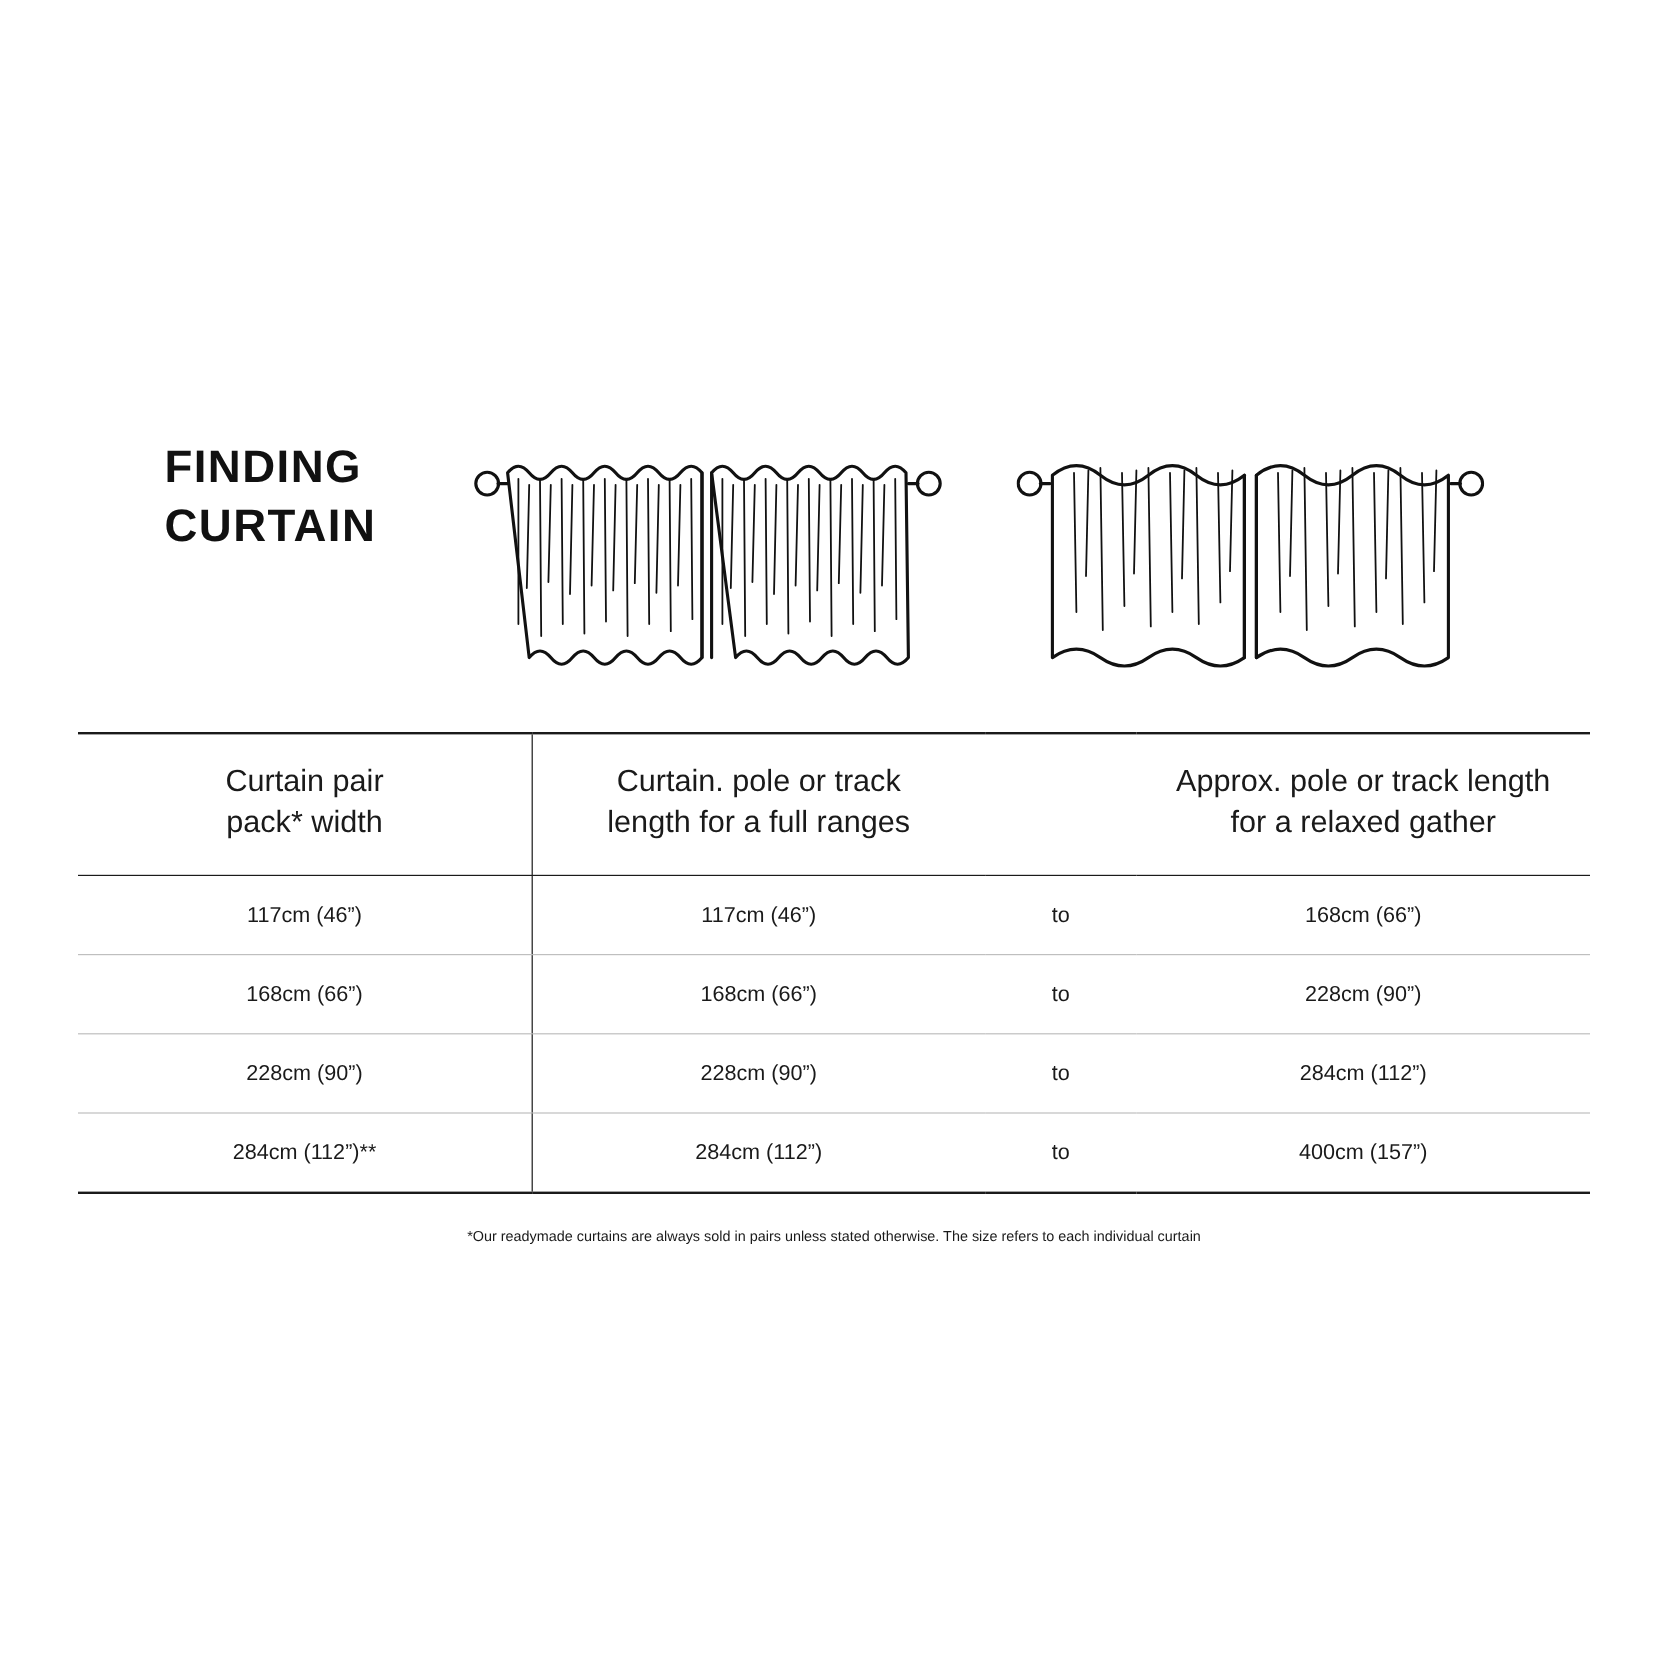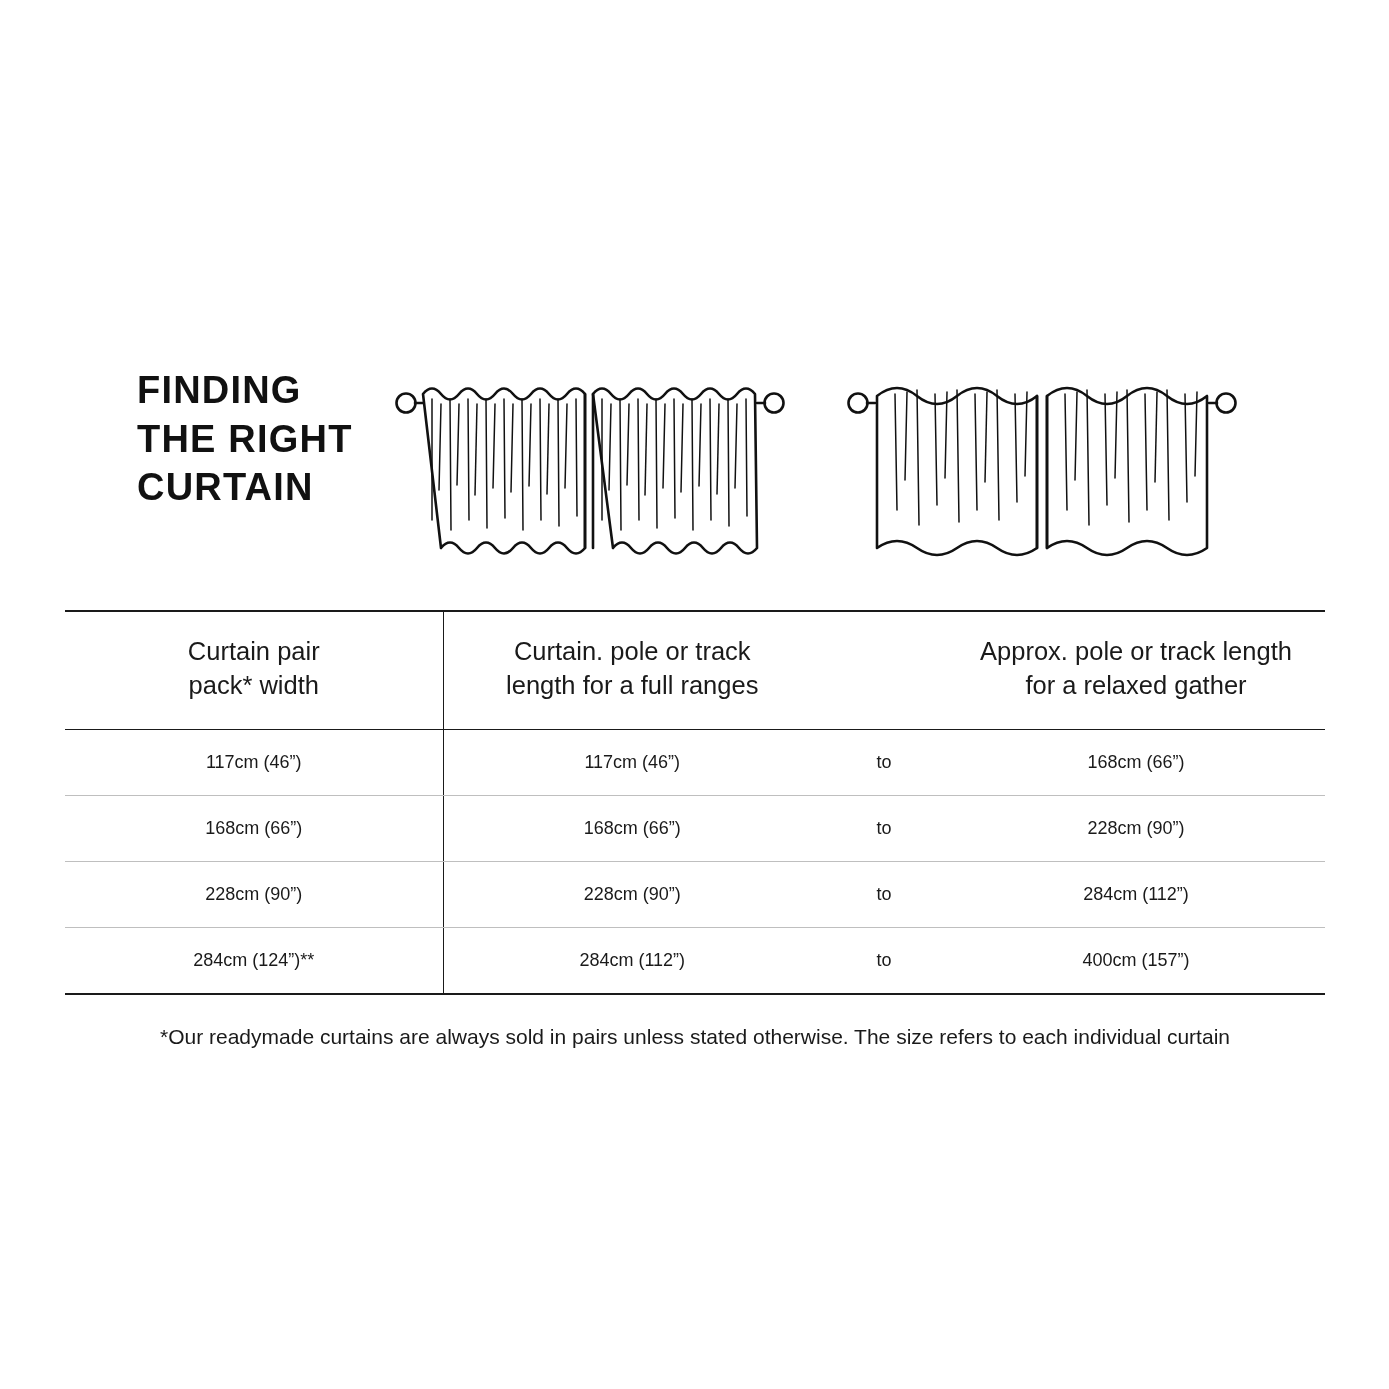--- a/index.html
+++ b/index.html
@@ -90,38 +90,37 @@
   
   table.sizes thead th.div,
   table.sizes tbody td.div {
     border-right: 1.5px solid #1a1a1a;
   }
   td.to { font-size: 26px; }
 
   .footnote {
     margin-top: 26px;
     text-align: center;
-    font-size: 21px;
+    font-size: 12px;
     line-height: 1.55;
     color: #1a1a1a;
     padding: 0 70px;
   }
 
   svg { display: block; }
 </style>
 </head>
 <body>
 
 <div class="sheet">
   <div class="content">
 
     <div class="header-row">
       <div class="title">
         <span>FINDING</span>
-        <span>THE RIGHT</span>
         <span>CURTAIN</span>
       </div>
 
       <div class="illus">
 
         <svg width="390" height="215" viewBox="0 0 390 215">
           <g fill="none" stroke="#111" stroke-width="2.6" stroke-linejoin="round" stroke-linecap="round">
 
             <circle cx="11" cy="33" r="9.5"></circle>
             <circle cx="379" cy="33" r="9.5"></circle>
@@ -276,21 +275,21 @@
           <td class="to">to</td>
           <td>228cm (90”)</td>
         </tr>
         <tr>
           <td class="div">228cm (90”)</td>
           <td>228cm (90”)</td>
           <td class="to">to</td>
           <td>284cm (112”)</td>
         </tr>
         <tr>
-          <td class="div">284cm (124”)**</td>
+          <td class="div">284cm (112”)**</td>
           <td>284cm (112”)</td>
           <td class="to">to</td>
           <td>400cm (157”)</td>
         </tr>
       </tbody>
     </table>
 
     <div class="footnote">
       <div>*Our readymade curtains are always sold in pairs unless stated otherwise. The size refers to each individual curtain</div>
     </div>

